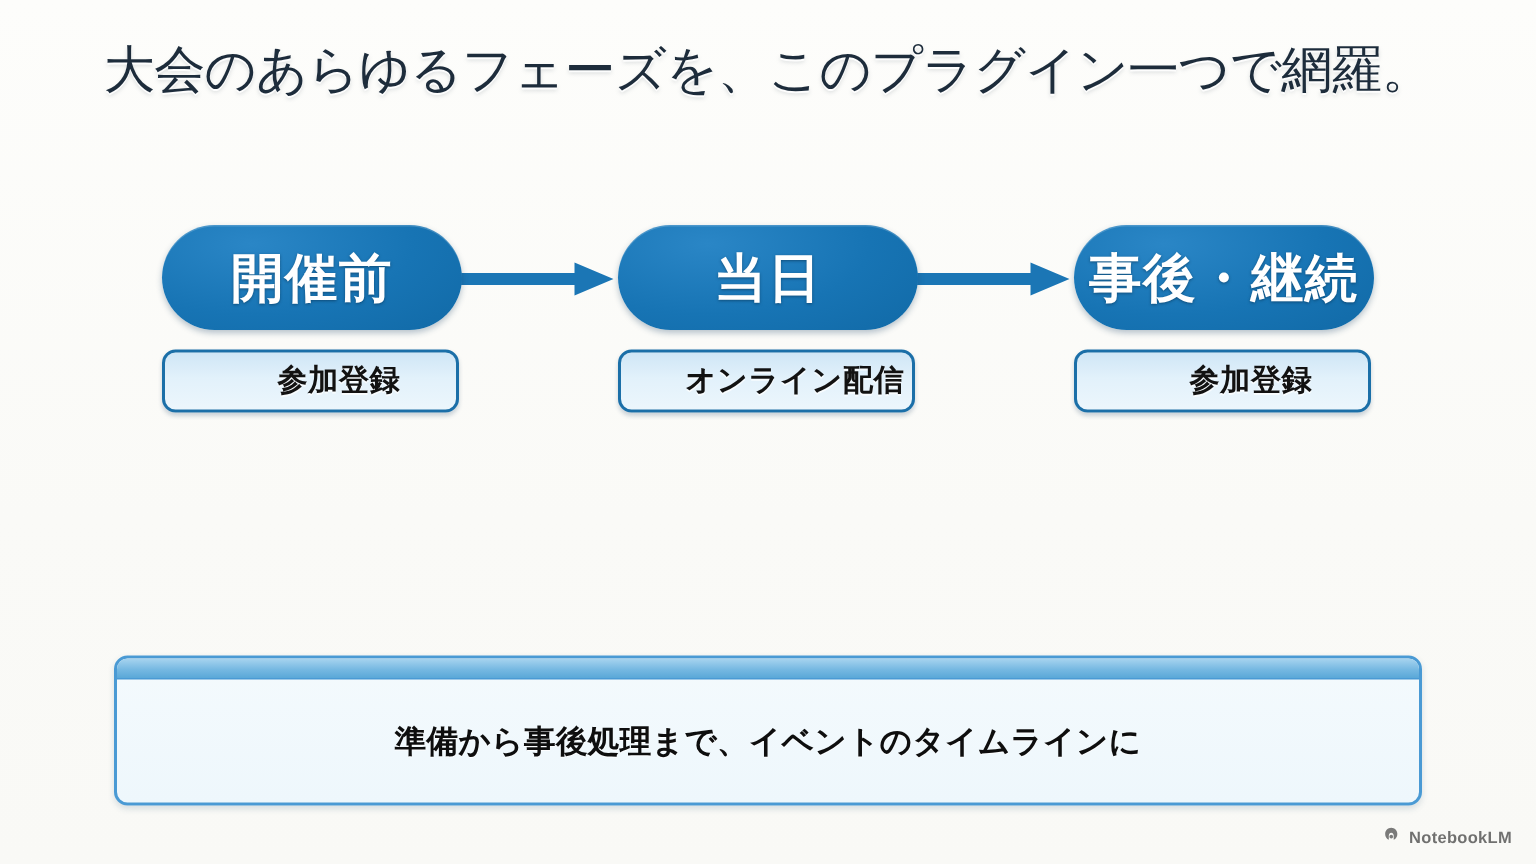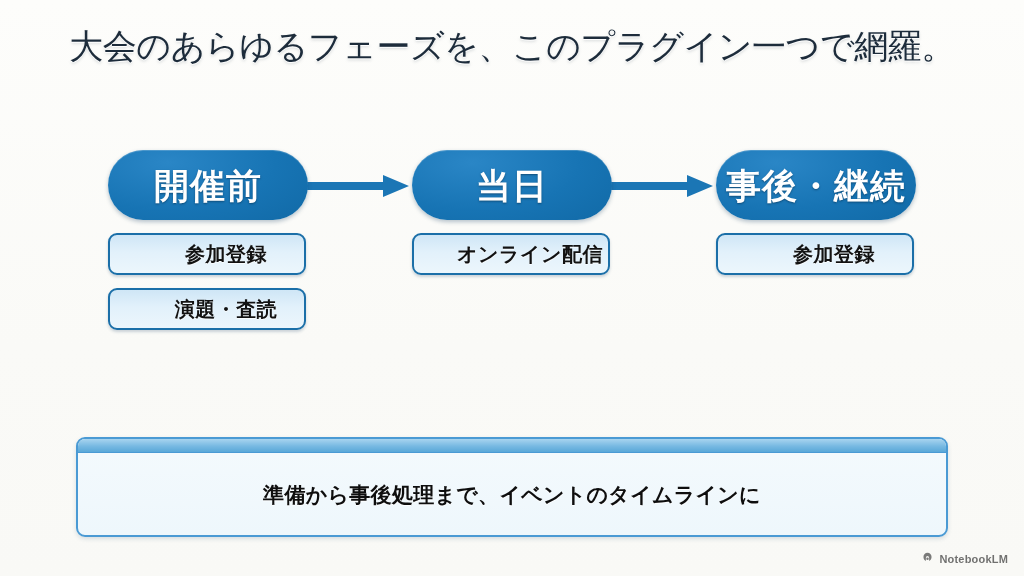--- a/index.html
+++ b/index.html
@@ -179,23 +179,20 @@
   <div class="title">大会のあらゆるフェーズを、このプラグイン一つで網羅。</div>
 
   <div class="flow">
 
     <div class="column col-0">
       <div class="phase-pill">
         <span class="phase-label">開催前</span>
       </div>
       <div class="sub-box">
         <span class="sub-label">参加登録</span>
-      </div>
-      <div class="sub-box">
-        <span class="sub-label">演題・査読</span>
       </div>
     </div>
 
     <div class="column col-1">
       <div class="phase-pill">
         <span class="phase-label">当日</span>
       </div>
       <div class="sub-box">
         <span class="sub-label">オンライン配信</span>
       </div>

